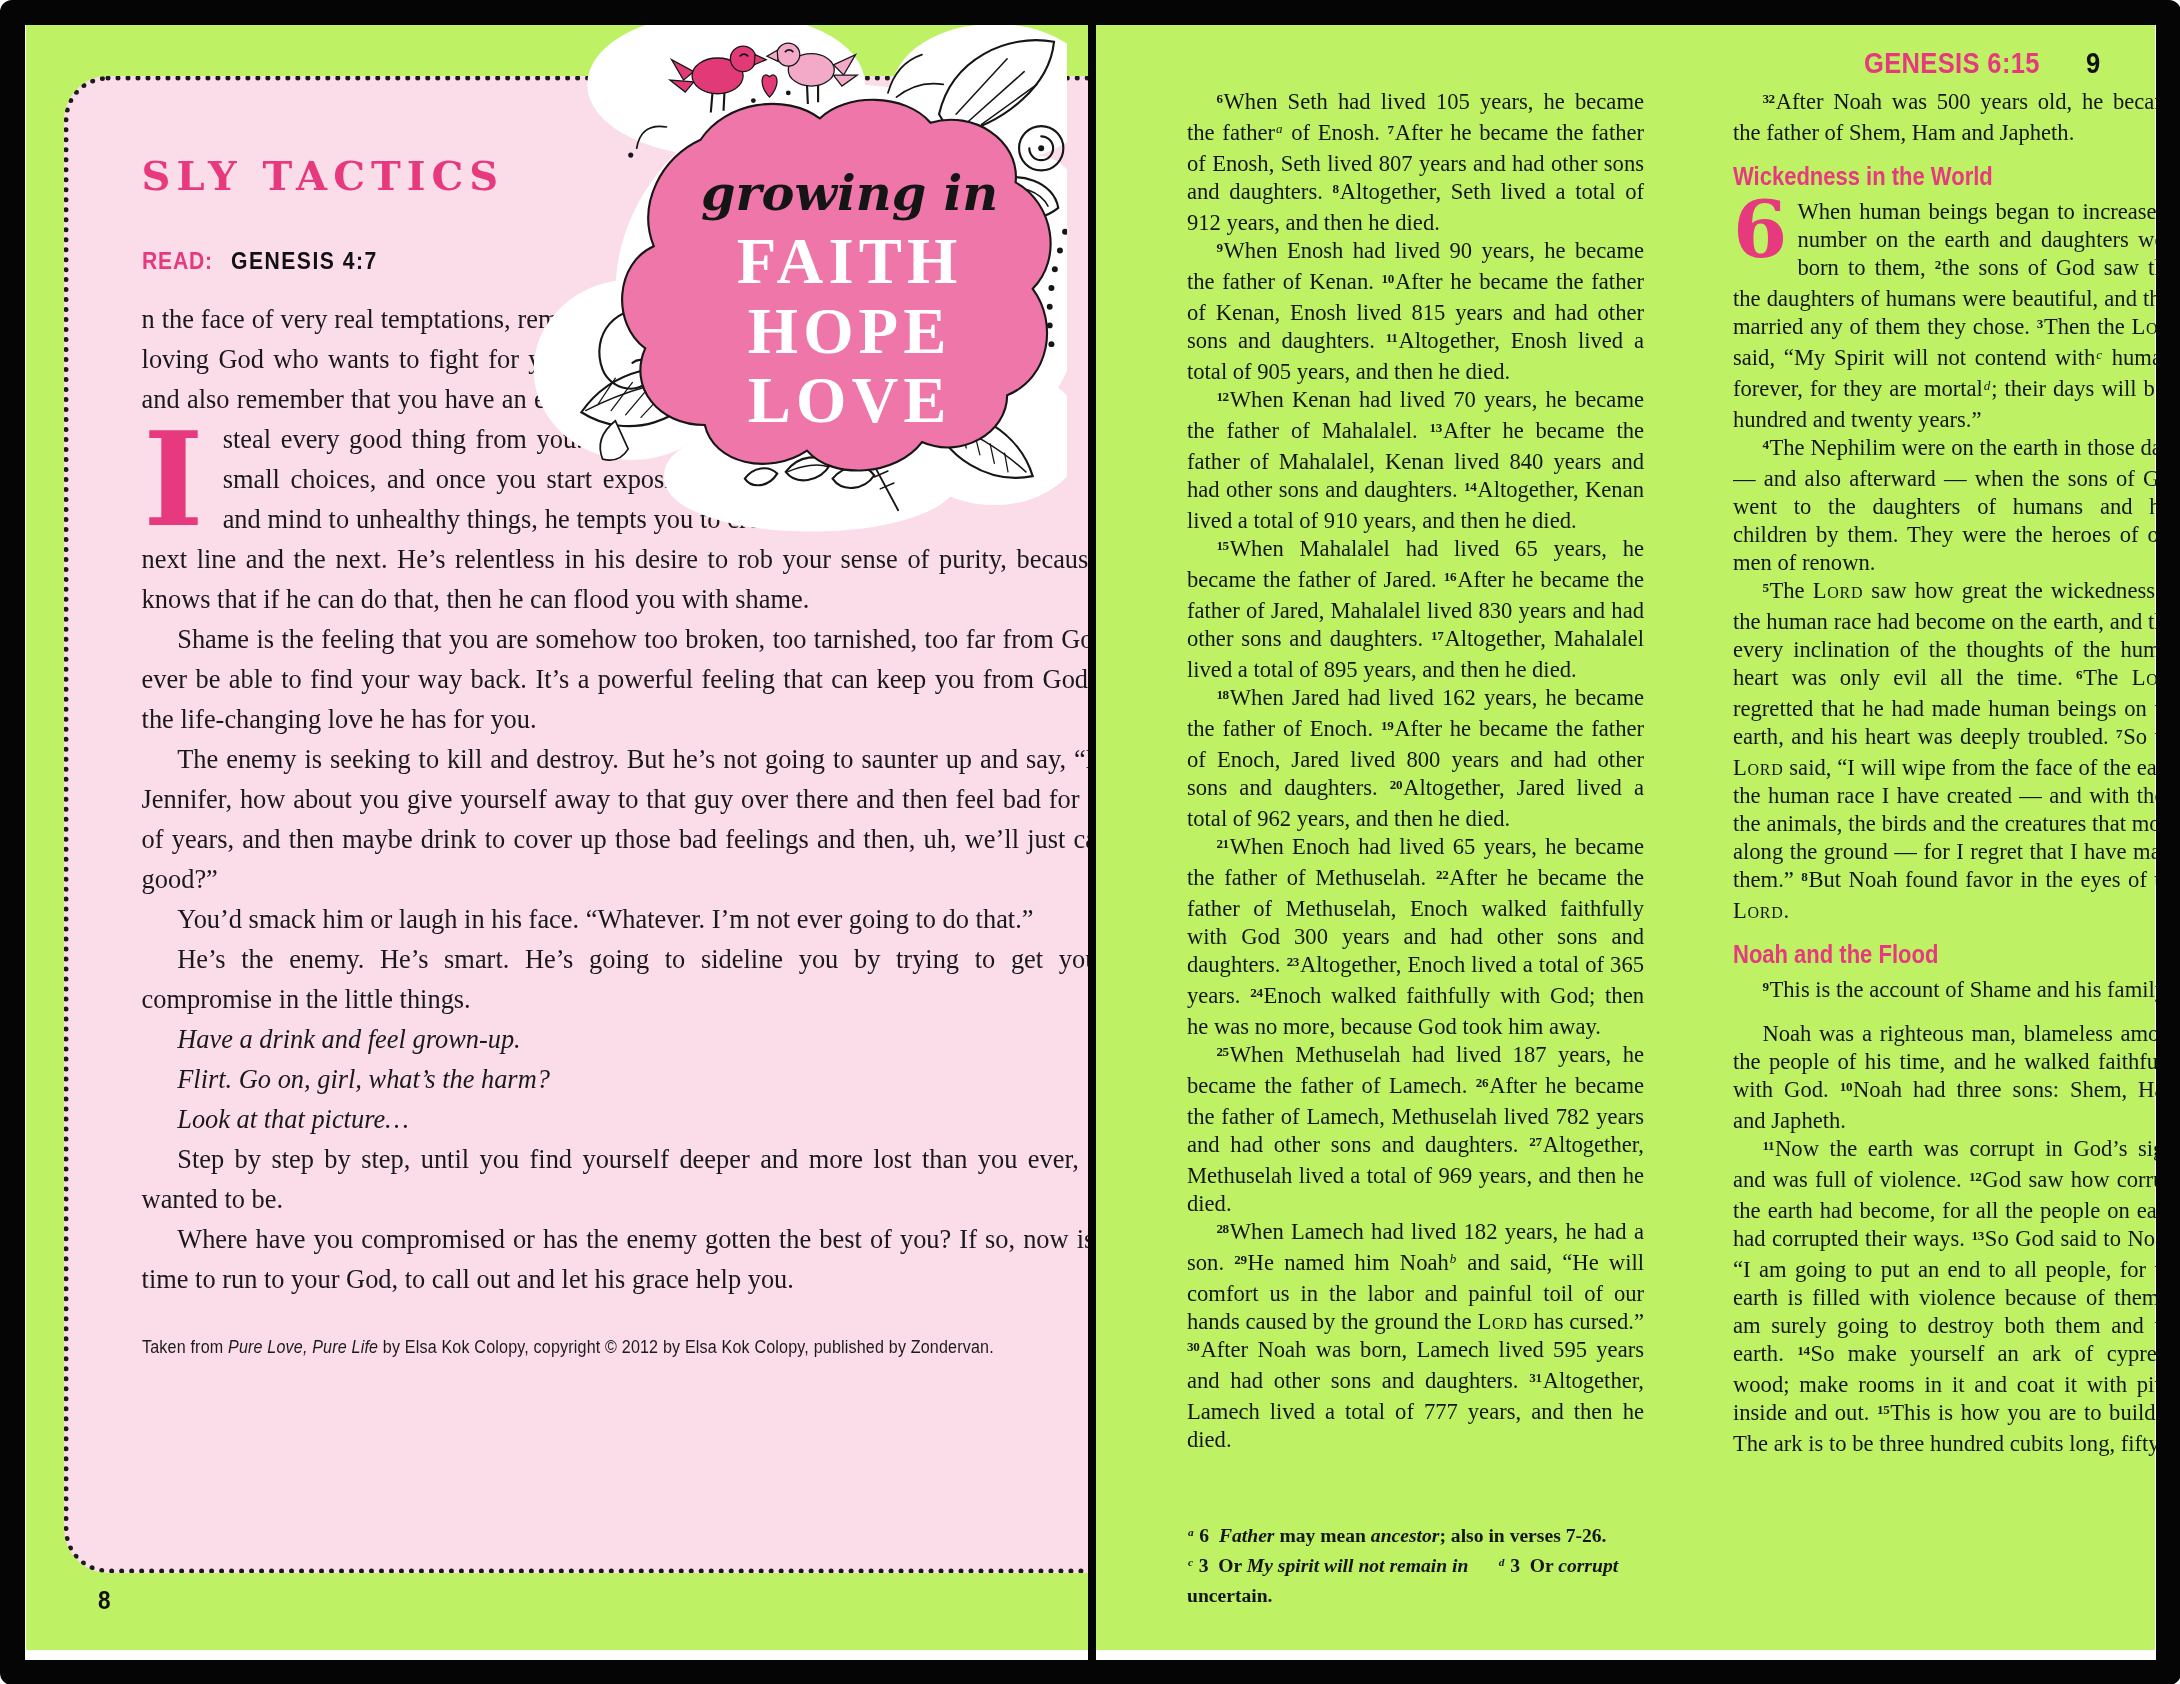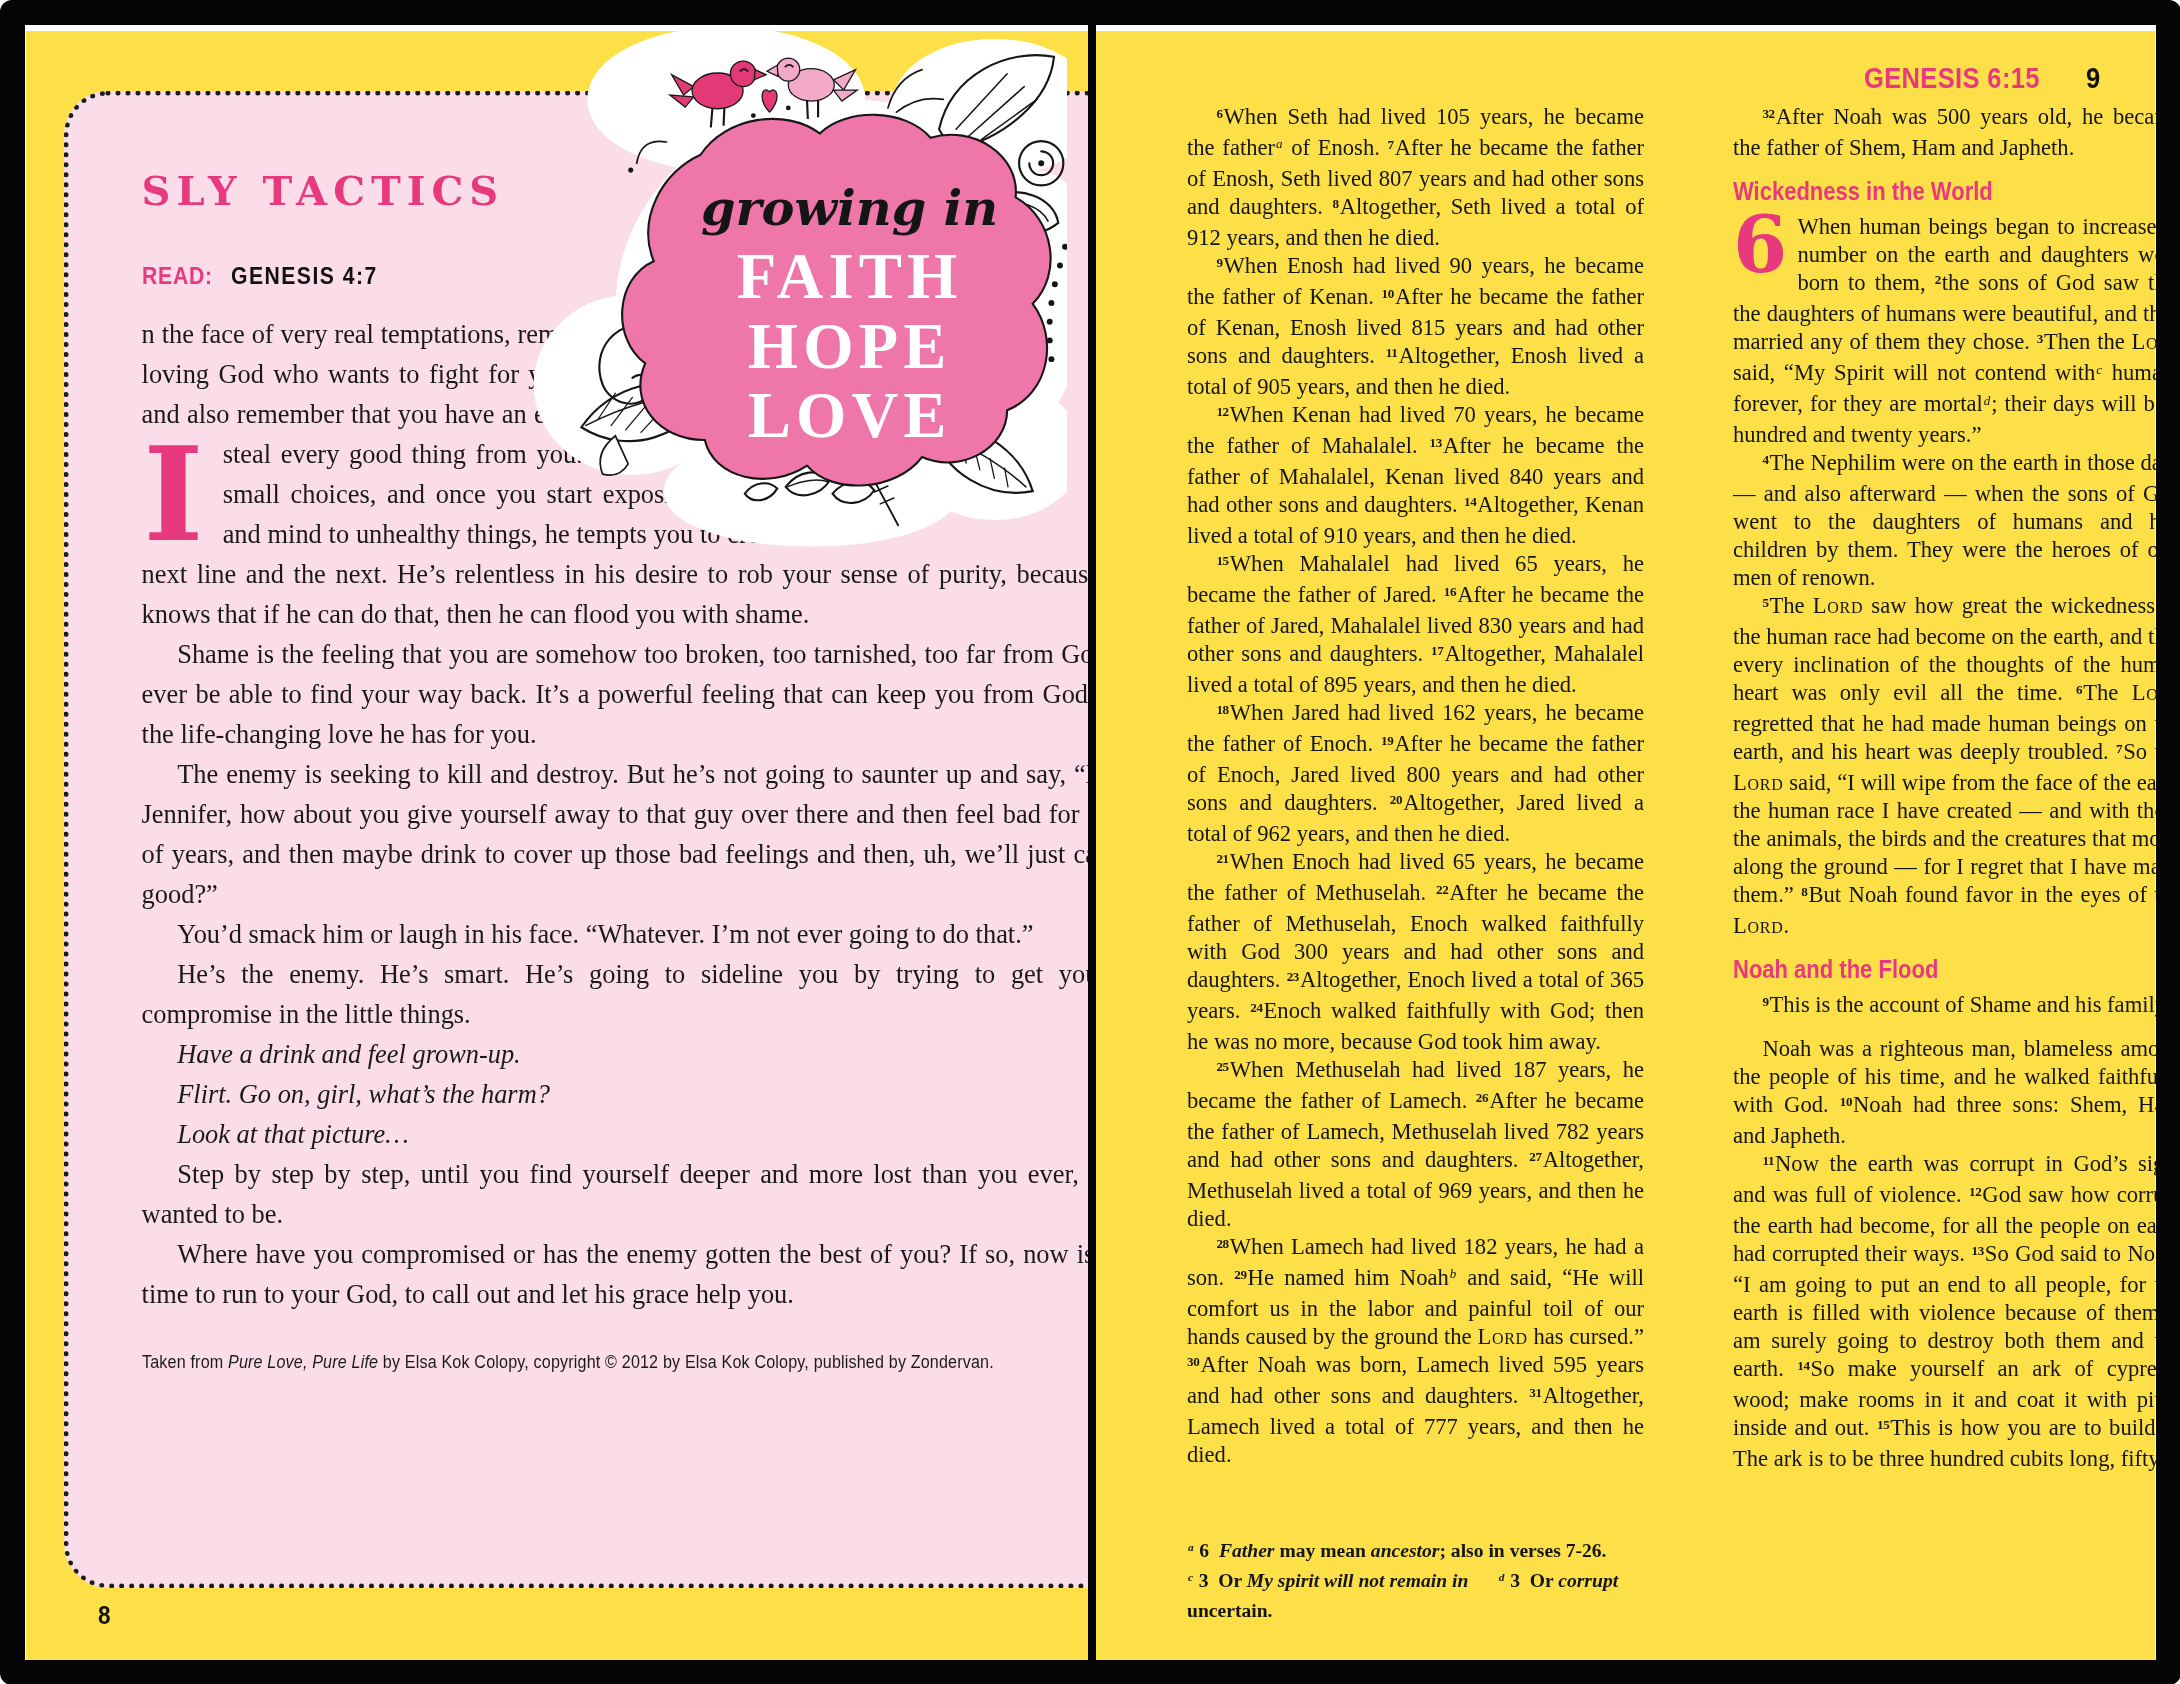--- a/index.html
+++ b/index.html
@@ -1,20 +1,20 @@
 <!DOCTYPE html>
 <html lang="en" style="font-size:13.6px"><head>
 <meta charset="utf-8">
 <style>
   html,body{margin:0;padding:0;background:#444;}
   .book{position:relative;width:2181px;height:1685px;background:#ffffff;overflow:hidden;
         font-family:"Liberation Serif","DejaVu Serif",serif;color:#1c1c1c;}
   .frame{position:absolute;inset:0;border:25.6px solid #050505;border-radius:12px;pointer-events:none;z-index:40;}
   .divider{position:absolute;left:1088px;top:0;width:7.7px;height:1685px;background:#050505;z-index:30;}
-  .page{position:absolute;top:31px;height:1634px;background:#fde047;}
+  .page{position:absolute;top:16px;height:1634px;background:#bef264;}
   .page-left{left:25.6px;width:1062px;}
   .page-right{left:1095px;width:1060px;}
 
   
   .devo-box{position:absolute;left:38px;top:60px;width:1148px;height:1497px;box-sizing:border-box;
             background:#fbdce9;border:5.1px dotted #1b1b1b;border-radius:44px;padding:66px 72px 0 73px;}
   .devo-title{margin:5.1px 0 0 0;font-family:"DejaVu Serif",serif;font-weight:700;font-size:40px;
               letter-spacing:6px;color:#e6397e;}
   .read-line{margin:48px 0 0 0;font-family:"Liberation Sans",sans-serif;font-weight:700;font-size:24px;}
   .read-label{color:#e6397e;letter-spacing:0.9px;}

